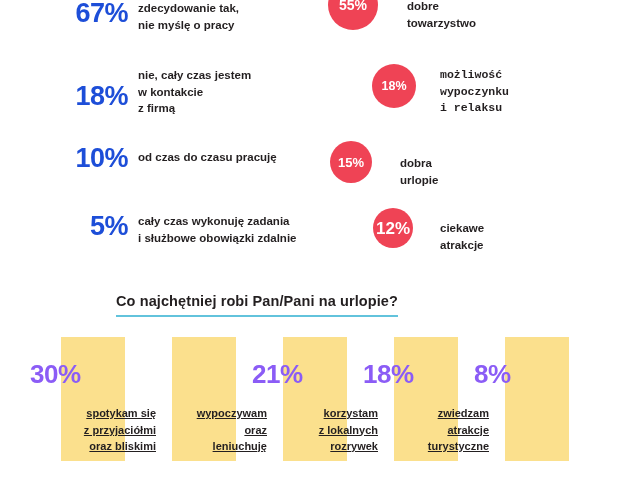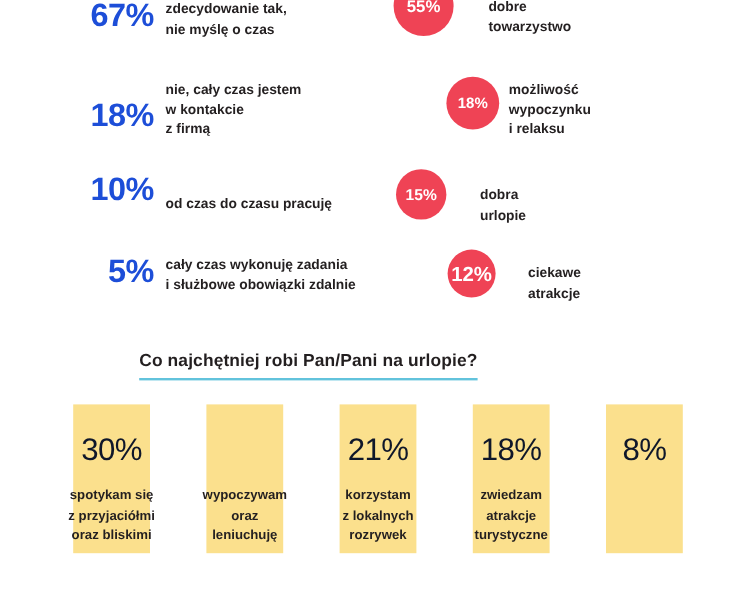--- a/index.html
+++ b/index.html
@@ -127,83 +127,83 @@
     top: 2px;
     width: 64px;
     height: 124px;
     background: #fbe08d;
   }
   .bar-pct {
     position: absolute;
     left: 0;
     top: 26px;
     width: 126px;
-    text-align: center;
     font-size: 26px;
-    font-weight: normal;
-    color: #0f172a;
+    font-weight: bold;
+    color: #8b5cf6;
     letter-spacing: -0.5px;
     line-height: 1;
   }
   .bar-label {
     position: absolute;
     left: 0;
     top: 70px;
     width: 126px;
-    text-align: center;
+    text-align: right;
     font-size: 11px;
     font-weight: bold;
     line-height: 1.5;
     color: #231f20;
     white-space: pre-line;
+    text-decoration: underline;
   }
 </style>
 </head>
 <body>
 
 <div id="stats-section">
 
   <div class="teal-col">
 
     <div class="teal-row" style="top:0px;">
       <div class="teal-pct">67%</div>
       <div class="teal-label" style="white-space:pre-line;">zdecydowanie tak,
-nie myślę o czas</div>
+nie myślę o pracy</div>
     </div>
 
     <div class="teal-row" style="top:67px;">
       <div class="teal-pct" style="margin-top:16px;">18%</div>
       <div class="teal-label" style="white-space:pre-line;">nie, cały czas jestem
 w kontakcie
 z firmą</div>
     </div>
 
     <div class="teal-row" style="top:145px;">
       <div class="teal-pct">10%</div>
-      <div class="teal-label" style="margin-top:17px;">od czas do czasu pracuję</div>
+      <div class="teal-label" style="margin-top:4px;">od czas do czasu pracuję</div>
     </div>
 
     <div class="teal-row" style="top:213px;">
       <div class="teal-pct">5%</div>
       <div class="teal-label" style="white-space:pre-line;">cały czas wykonuję zadania
 i służbowe obowiązki zdalnie</div>
     </div>
 
   </div>
 
   <div class="red-col">
 
     <div class="red-item">
       <div class="red-circle" style="left:8px; top:-20px; width:50px; height:50px; font-size:14px;">55%</div>
       <div class="red-label" style="left:87px; top:-2px;">dobre towarzystwo</div>
     </div>
 
     <div class="red-item">
       <div class="red-circle" style="left:52px; top:64px; width:44px; height:44px; font-size:12.5px;">18%</div>
-      <div class="red-label" style="left:104px; top:67px; white-space:pre-line;">możliwość wypoczynku
+      <div class="red-label" style="left:120px; top:67px; white-space:pre-line;font-family:Liberation Mono, monospace;">możliwość wypoczynku
 i relaksu</div>
     </div>
 
     <div class="red-item">
       <div class="red-circle" style="left:10px; top:141px; width:42px; height:42px; font-size:13px;">15%</div>
       <div class="red-label" style="left:80px; top:155px;">dobra urlopie</div>
     </div>
 
     <div class="red-item">
       <div class="red-circle" style="left:53px; top:208px; width:40px; height:40px; font-size:17px;">12%</div>

